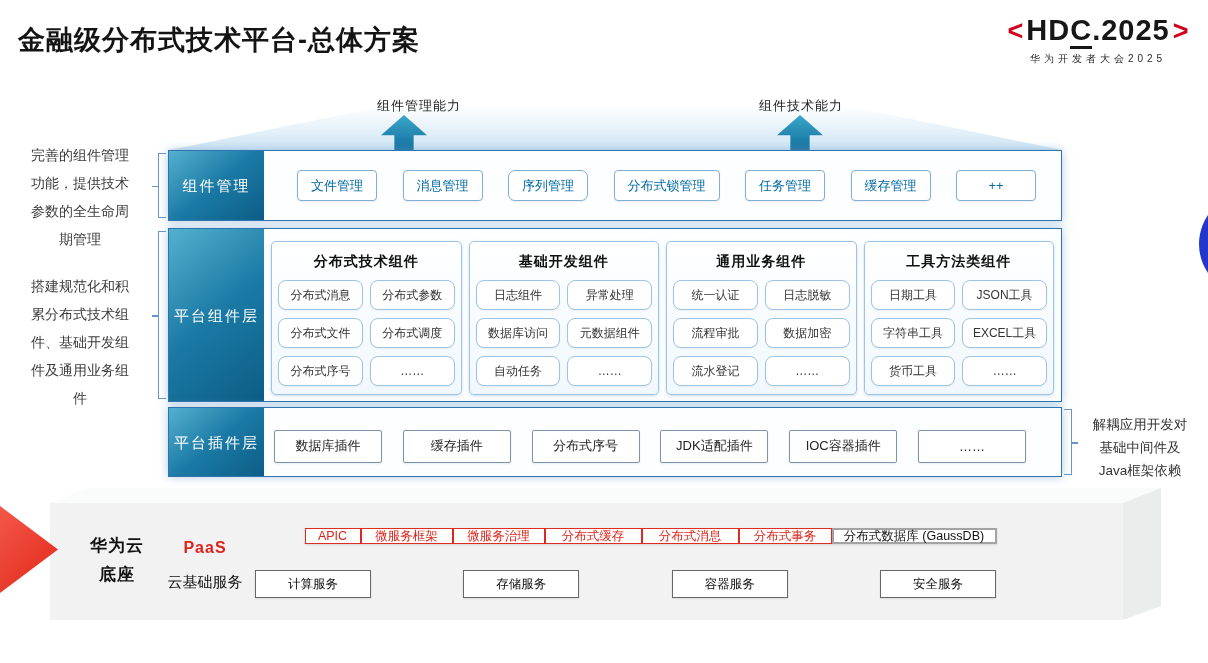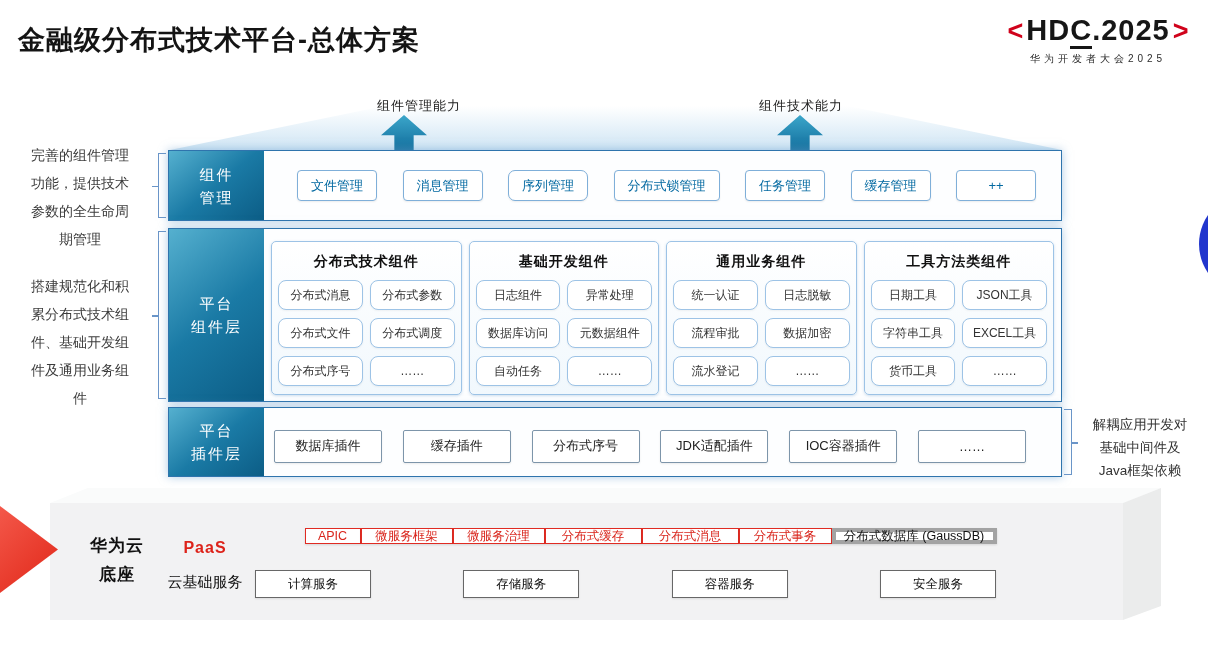--- a/index.html
+++ b/index.html
@@ -31,21 +31,21 @@
   
   .brace-l { position:absolute; left:158px; width:8px; border:1.5px solid #6a95c8; border-right:none; }
   .brace-l::before { content:""; position:absolute; left:-7px; top:50%; width:6px; height:1.5px; background:#6a95c8; }
   .brace-r { position:absolute; left:1064px; width:8px; border:1.5px solid #6a95c8; border-left:none; }
   .brace-r::before { content:""; position:absolute; right:-7px; top:50%; width:6px; height:1.5px; background:#6a95c8; }
 
   
   .layer-row { position:absolute; left:168px; width:894px; border:1px solid #2f74ad; background:#fdfeff;
                box-shadow:0 0 9px rgba(110,160,205,.55); display:flex; }
   .layer-label { width:95px; flex:none; background:linear-gradient(140deg,#55b0cf 0%,#1a7aa5 50%,#0c5d86 100%);
-                 color:#fff; display:flex; flex-direction:column; justify-content:center; align-items:center;
+                 color:#fff; display:flex; flex-direction:row; justify-content:center; align-items:center;
                  font-size:15px; line-height:23px; letter-spacing:2px; }
   .chip { height:31px; border:1px solid #7fafd9; border-radius:4px; background:#fff; display:flex; align-items:center;
           justify-content:center; font-size:13px; color:#0369a1; box-shadow:0 1px 2px rgba(0,0,0,.07); flex:none; }
   .row1-content { flex:1; display:flex; align-items:center; justify-content:space-between; padding:0 25px 0 33px; }
   .row2-content { flex:1; display:flex; gap:7px; padding:12px 7px 6px 7px; }
   .group { flex:1; border:1px solid #9dc3e6; border-radius:5px; background:linear-gradient(180deg,#ffffff 0%,#f1f8fd 100%);
            padding:6px; box-shadow:0 1px 3px rgba(100,150,200,.3); }
   .group-title { text-align:center; font-size:14px; font-weight:700; color:#111; padding:5px 0 9px; letter-spacing:1px; }
   .group-grid { display:grid; grid-template-columns:1fr 1fr; gap:8px 7px; }
   .cell { height:30px; border:1px solid #9dc3e6; border-radius:8px; background:#fff; display:flex; align-items:center;
@@ -63,21 +63,21 @@
   .red-wedge { position:absolute; left:0; top:506px; width:58px; height:87px;
                background:linear-gradient(135deg,#f4584a 0%,#e02718 100%); clip-path:polygon(0 0, 100% 50%, 0 100%); }
   .hw-title { position:absolute; left:74px; top:531px; width:86px; text-align:center; font-size:17px; font-weight:800;
               line-height:29px; color:#111; letter-spacing:1px; }
   .paas-label { position:absolute; left:168px; top:539px; width:74px; text-align:center; color:#dd231a; font-weight:800;
                 font-size:16px; letter-spacing:1px; }
   .iaas-label { position:absolute; left:160px; top:573px; width:90px; text-align:center; font-size:15px; color:#111; }
   .paas-row { position:absolute; left:255px; top:528px; width:791px; height:16px; display:flex; justify-content:center; }
   .pchip { border:1.5px solid #e02b22; color:#d9251c; background:#fff; font-size:12.5px; display:flex; align-items:center;
            justify-content:center; box-shadow:0 1px 2px rgba(0,0,0,.12); flex:none; }
-  .pchip.dark { border:4px solid #a3a3a3; color:#111; }
+  .pchip.dark { border:2px solid #a3a3a3; color:#111; }
   .iaas-row { position:absolute; left:255px; top:570px; width:741px; height:28px; display:flex; justify-content:space-between; }
   .ichip { width:116px; border:1px solid #676767; color:#111; background:#fff; font-size:12.5px; display:flex;
            align-items:center; justify-content:center; box-shadow:0 1px 2px rgba(0,0,0,.1); flex:none; }
 
   .blue-circle { position:absolute; left:1199px; top:193px; width:102px; height:102px; border-radius:50%; background:#2236cd; }
 </style>
 </head>
 <body>
 
 <div class="page">

